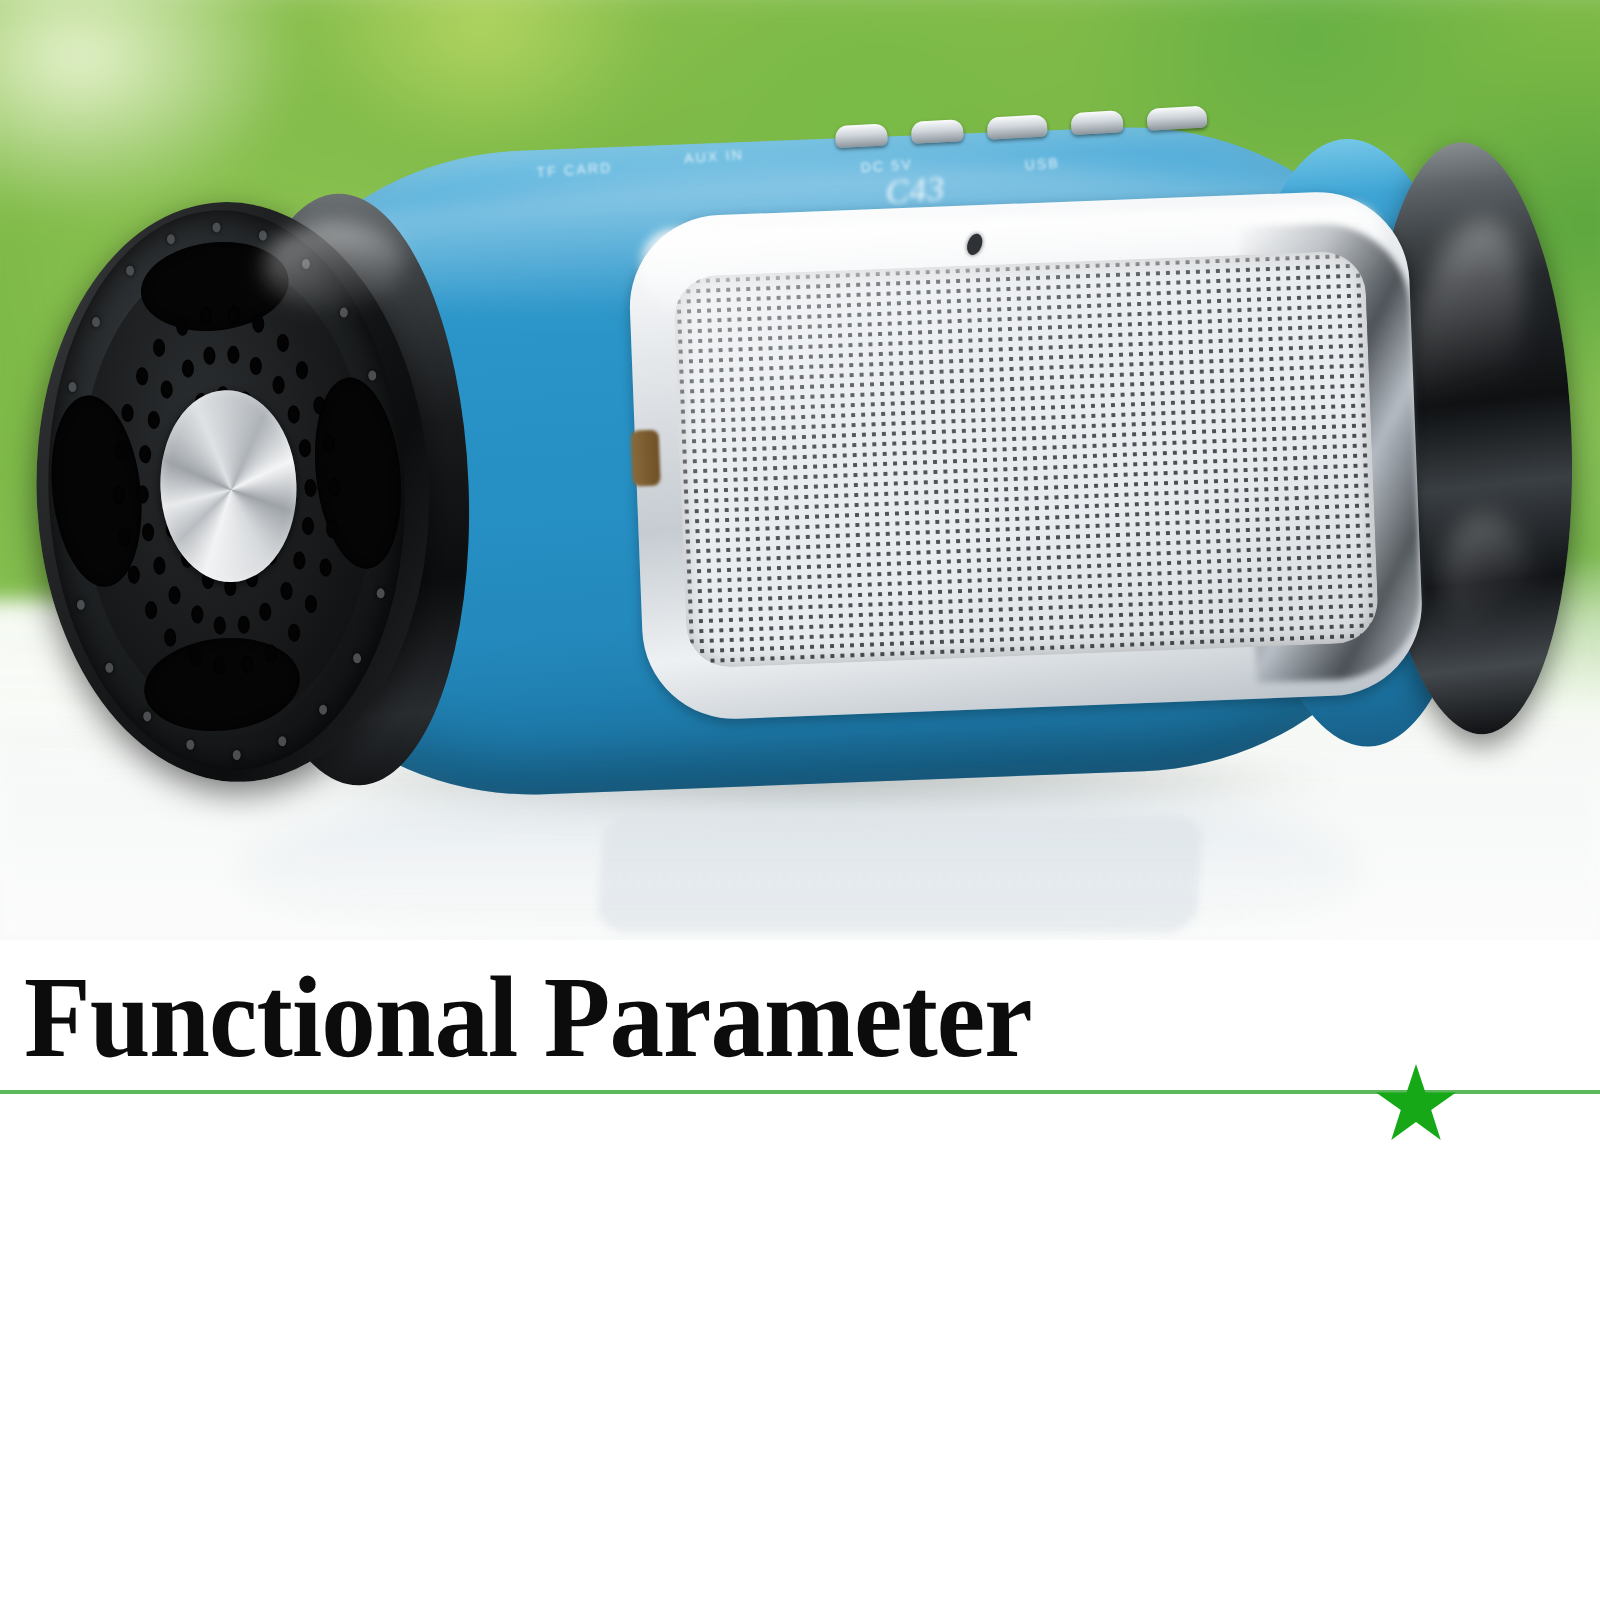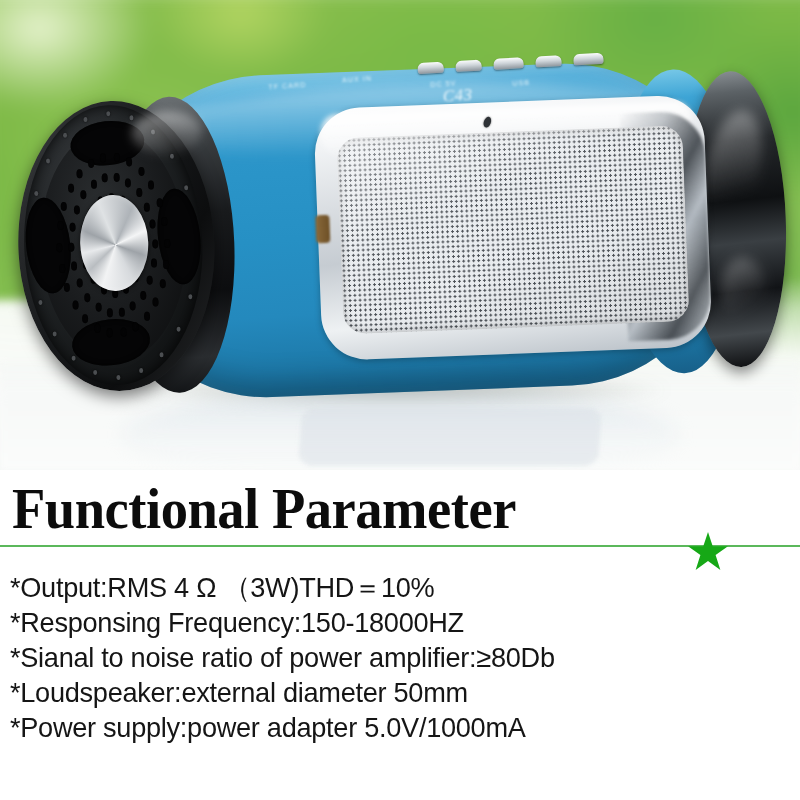--- a/index.html
+++ b/index.html
@@ -676,22 +676,15 @@
         </div>
       <div class="center-dome"></div>
       <div class="cap-left-gloss"></div>
     </div>
   </div>
 
   <div class="text-area">
     <h1 class="title">Functional Parameter</h1>
     <div class="rule"></div>
     <div class="star"></div>
-    <div class="specs">
-      <p class="spec-line">*Output:RMS 4 Ω （3W)THD＝10%</p>
-      <p class="spec-line">*Responsing Frequency:150-18000HZ</p>
-      <p class="spec-line">*Sianal to noise ratio of power amplifier:≥80Db</p>
-      <p class="spec-line">*Loudspeaker:external diameter 50mm</p>
-      <p class="spec-line">*Power supply:power adapter 5.0V/1000mA</p>
-    </div>
   </div>
 
 </div>
 
 </body></html>

